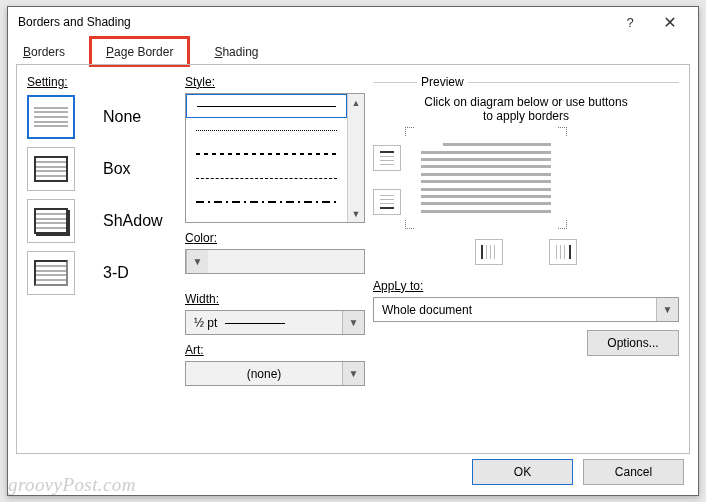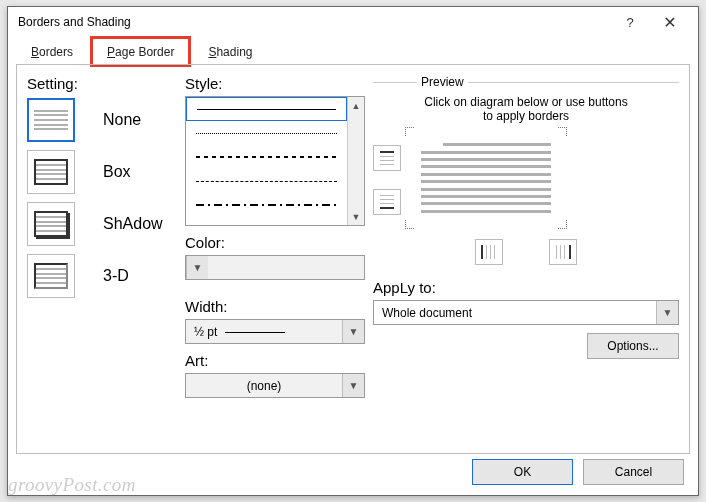--- a/index.html
+++ b/index.html
@@ -2,30 +2,30 @@
 <html><head>
 <meta charset="utf-8">
 <style>
   * { box-sizing: border-box; font-family: "Segoe UI", Arial, sans-serif; }
   body { margin:0; background:#e8e8e8; display:flex; align-items:center; justify-content:center; height:502px; width:706px; position:relative;}
   .dialog { width:692px; height:490px; background:#fff; border:1px solid #666; position:relative; box-shadow:0 2px 6px rgba(0,0,0,0.25);}
   .titlebar { height:30px; display:flex; align-items:center; padding:0 8px 0 10px; font-size:12px;}
   .titlebar .title { flex:1; }
   .titlebar .sys { width:40px; height:30px; display:flex; align-items:center; justify-content:center; font-size:13px; color:#333;}
   .titlebar .sys.close { font-size:16px;}
-  .tabs { display:flex; gap:4px; padding-left:8px; }
+  .tabs { display:flex; gap:11px; }
   .tab { padding:6px 14px 5px 14px; font-size:12px; border:1px solid transparent; color:#222; position:relative; top:1px; background:#fff;}
   .tab.active { border:1px solid #b8b8b8; border-bottom:1px solid #fff; }
   .tab .u { text-decoration:underline; text-underline-offset:1px;}
   .tab.highlight { outline:3px solid #e43b2b; outline-offset:-1px;}
   .body { border:1px solid #bdbdbd; margin:0 8px 8px 8px; height:390px; position:relative; display:flex; padding:10px 10px 4px 10px; gap:8px;}
   .col-settings { width:150px; }
   .col-style { width:180px; }
   .col-preview { flex:1; }
-  .label { font-size:15px; margin-bottom:4px; display:block;}
+  .label { font-size:12px; margin-bottom:4px; display:block;text-decoration:underline;}
   .setting-list { display:flex; flex-direction:column; gap:8px; margin-top:6px;}
   .setting { display:flex; align-items:center; gap:28px;}
   .seticon { width:48px; height:44px; border:1px solid #bbb; background:#fff; display:flex; align-items:center; justify-content:center; position:relative;}
   .seticon.selected { border:2px solid #1a6fd0;}
   .seticon .inner { width:34px; height:26px; display:flex; flex-direction:column; justify-content:space-evenly;}
   .seticon .inner .ln { height:2px; background:#b0b0b0;}
   .seticon.box .inner { border:2px solid #333;}
   .seticon.shadow .inner { border:2px solid #333; box-shadow:2px 2px 0 #333;}
   .seticon.threeD .inner { border:2px solid #333; border-right-color:#888; border-bottom-color:#888;}
   .seticon.custom .inner { border-left:2px solid #333;}

